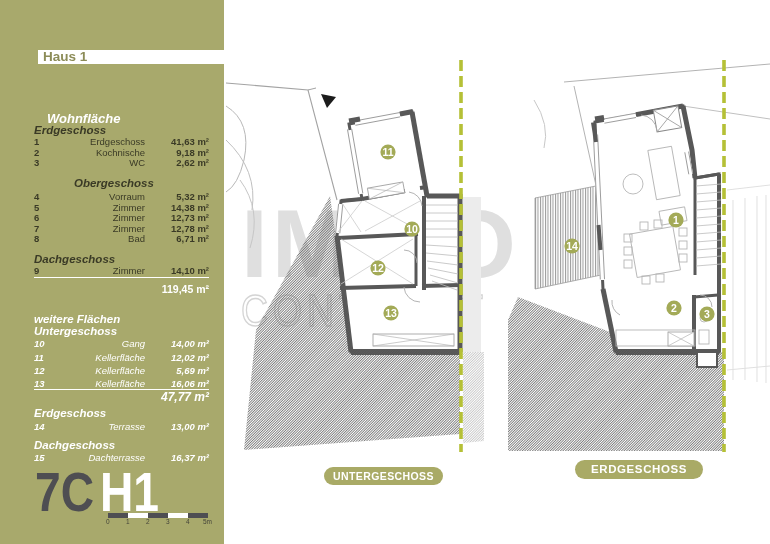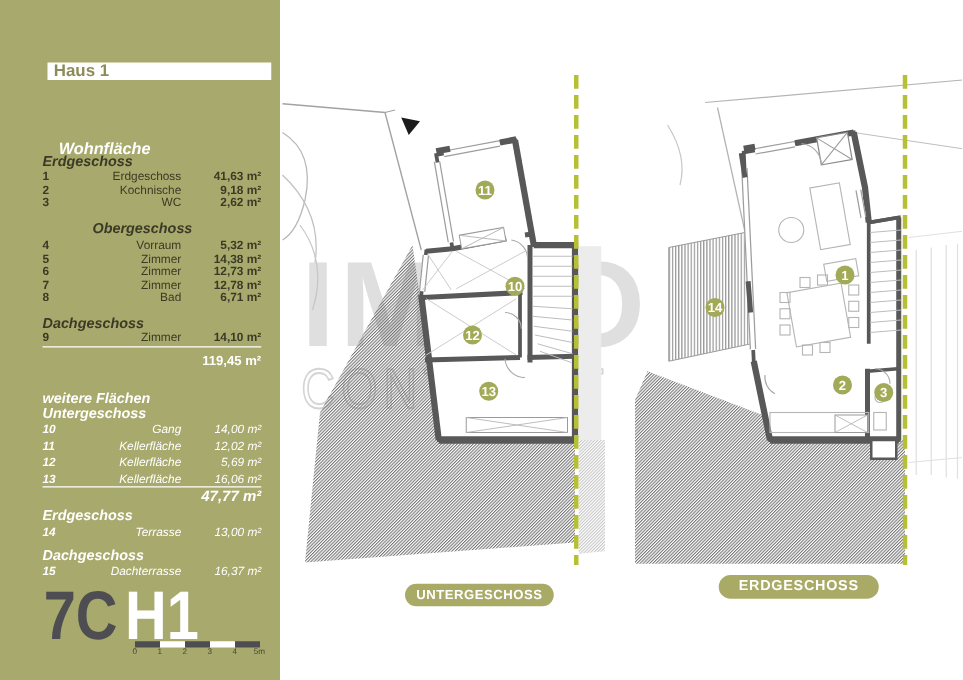--- a/index.html
+++ b/index.html
@@ -1,32 +1,32 @@
 <!DOCTYPE html>
 <html><head>
 <meta charset="utf-8">
 <style>
   html,body{margin:0;padding:0;}
   #page{position:relative;width:770px;height:544px;background:#ffffff;overflow:hidden;
         font-family:"Liberation Sans",sans-serif;}
   #sidebar{position:absolute;left:0;top:0;width:224px;height:544px;background:#a8a96c;}
   .abs{position:absolute;}
   #title{left:20px;top:31px;font-size:17px;font-weight:bold;color:#ffffff;letter-spacing:0px;}
-  #hausbox{left:38px;top:50px;width:179px;height:14px;background:#ffffff;}
+  #hausbox{left:38px;top:50px;width:179px;height:14px;background:#ffffff;padding-left:36px;}
   #hausbox span{position:absolute;left:5px;top:0px;font-size:13.5px;font-weight:bold;color:#8c8c58;line-height:14px;}
   .h-white{font-style:italic;font-weight:bold;color:#ffffff;font-size:11.5px;}
   .h-dark{font-style:italic;font-weight:bold;color:#3a3a26;font-size:11.5px;}
   .row{left:0;width:224px;height:11px;font-size:9.5px;color:#3a3a26;}
   .row .n{position:absolute;left:34px;font-weight:bold;}
   .row .nm{position:absolute;right:79px;}
   .row .v{position:absolute;right:15px;font-weight:bold;}
   .roww{left:0;width:224px;height:11px;font-size:9.5px;color:#ffffff;font-style:italic;}
   .roww .n{position:absolute;left:34px;font-weight:bold;}
   .roww .nm{position:absolute;right:79px;}
-  .roww .v{position:absolute;right:15px;font-weight:normal;}
+  .roww .v{position:absolute;right:15px;font-weight:bold;}
   .sumline{left:34px;width:175px;height:1px;background:#ffffff;}
   .sum{left:0;width:209px;text-align:right;font-weight:bold;color:#ffffff;font-size:10.5px;}
   #bigid{left:35px;top:460px;font-size:55px;font-weight:bold;color:#4e4e52;letter-spacing:0px;
          transform:scaleX(0.84);transform-origin:left top;white-space:nowrap;}
   #bigid .w{color:#ffffff;margin-left:7px;}
   .seg{position:absolute;top:0;height:4.5px;}
   #scalelabels{left:105px;top:518px;width:110px;font-size:6.5px;color:#45453a;}
   #scalelabels span{position:absolute;}
   .pill{position:absolute;background:#a9aa66;color:#fff;font-weight:bold;text-align:center;}
 </style>

